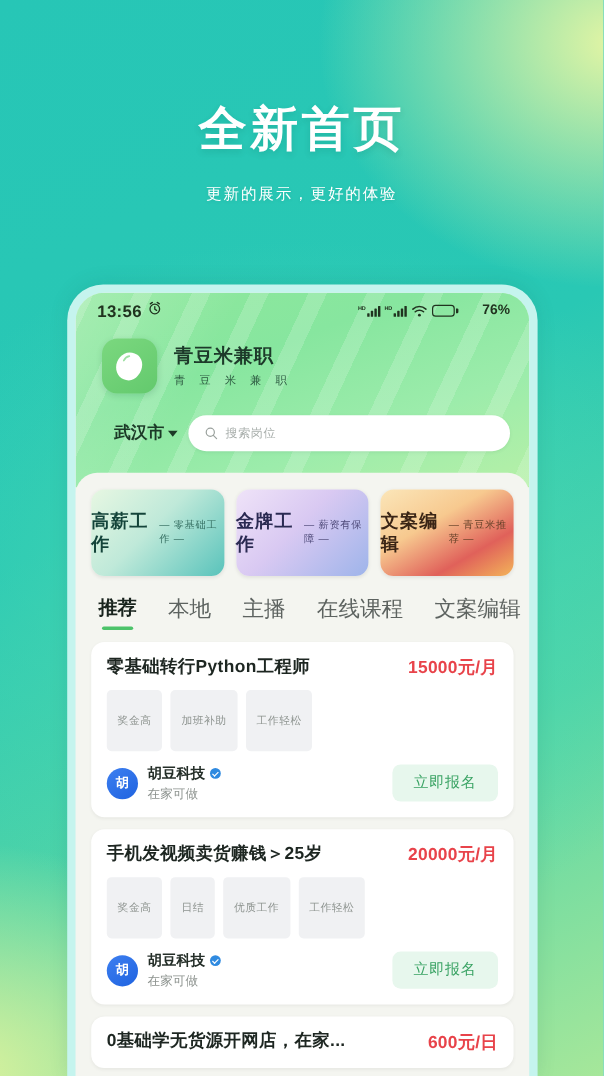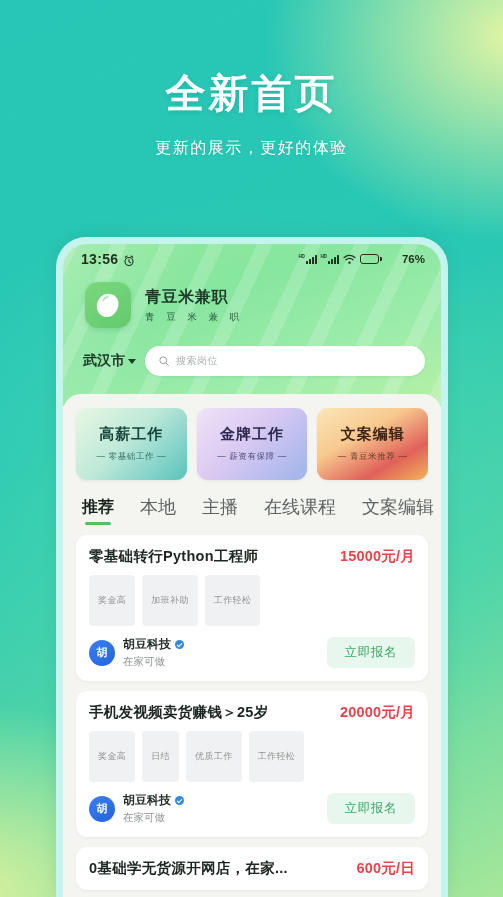--- a/index.html
+++ b/index.html
@@ -12,28 +12,28 @@
   
   #bg {
     position:absolute; inset:0;
     background:
       radial-gradient(ellipse 400px 330px at 102% 4%, #e4f5a4 0%, rgba(228,245,164,0) 62%),
       radial-gradient(ellipse 380px 300px at -6% 100%, #dcf29d 0%, rgba(220,242,157,0) 65%),
       radial-gradient(ellipse 520px 420px at 50% 55%, #45d6b2 0%, rgba(69,214,178,0) 70%),
       linear-gradient(155deg, #27c6b6 0%, #29c8b4 42%, #53d5a6 70%, #a6e79a 100%);
   }
   
-  #promo-text { position:absolute; top:70px; left:0; width:100%; text-align:center; }
+  #promo-text { position:absolute; top:85px; left:0; width:100%; text-align:center;font-family:Liberation Serif, serif; }
   #promo-title {
     font-size:40px; font-weight:bold; color:#ffffff;
     letter-spacing:3px; line-height:1.16;
     text-shadow:0 2px 5px rgba(0,90,70,.16);
   }
   #promo-sub {
-    margin-top:22px; font-size:16px; color:#ffffff;
+    margin-top:22px; font-size:13px; color:#ffffff;
     letter-spacing:1.5px; font-weight:400;
     text-shadow:0 1px 3px rgba(0,90,70,.13);
   }
   
   #phone {
     position:absolute; left:56px; top:237px;
     width:392px; height:662px;
     background:#c5f4ee;
     border-radius:30px 30px 0 0;
     padding:7px 7px 0 7px;
@@ -57,21 +57,21 @@
   #app-header::after {
     content:""; position:absolute; inset:0; pointer-events:none;
     background:repeating-linear-gradient(115deg, rgba(255,255,255,.17) 0 14px, rgba(255,255,255,0) 14px 44px);
   }
   
   #status-bar {
     height:26px; display:flex; align-items:center;
     justify-content:space-between;
     padding:4px 16px 0 18px; position:relative; z-index:2;
   }
-  #status-left { display:flex; align-items:flex-end; gap:5px; }
+  #status-left { display:flex; align-items:flex-start; gap:5px; }
   #clock { font-size:14px; font-weight:bold; color:#20331f; letter-spacing:.3px; }
   .alarm-ic { width:12px; height:12px; display:block; }
   #status-right { display:flex; align-items:center; gap:4px; }
   .sig { display:flex; align-items:flex-end; gap:1px; position:relative; padding-left:7px; }
   .sig .hd { position:absolute; left:-1px; top:-1px; font-size:4.6px; font-weight:bold; color:#20331f; letter-spacing:-.2px;}
   .sig i { display:block; width:2px; background:#20331f; border-radius:.5px; }
   .sig i:nth-child(2){height:3px;} .sig i:nth-child(3){height:5px;}
   .sig i:nth-child(4){height:7px;} .sig i:nth-child(5){height:9px;}
   #battery { display:flex; align-items:center; gap:1px; }
   #batt-body { width:19px; height:10px; border:1.4px solid #20331f; border-radius:3px; padding:1px; }
@@ -82,40 +82,40 @@
   #brand-row { display:flex; align-items:center; gap:14px; padding:12px 0 0 22px; position:relative; z-index:2; }
   #app-logo {
     width:46px; height:46px; border-radius:13px;
     background:linear-gradient(145deg,#7bd87f,#63c96d);
     display:flex; align-items:center; justify-content:center;
     box-shadow:0 2px 5px rgba(0,80,40,.14);
   }
   #brand-title { font-size:16px; font-weight:bold; color:#1d3a2a; letter-spacing:.6px; }
   #brand-sub { font-size:9.5px; color:#2e5c42; letter-spacing:4.5px; margin-top:3px; }
   
-  #search-row { display:flex; align-items:center; gap:9px; padding:18px 16px 0 20px; position:relative; z-index:2; }
+  #search-row { display:flex; align-items:center; gap:9px; padding:18px 16px 0 32px; position:relative; z-index:2; }
   #city { display:flex; align-items:center; gap:3px; font-size:14px; font-weight:bold; color:#1c3a27; white-space:nowrap; }
   .caret { width:0;height:0;border-left:4px solid transparent;border-right:4px solid transparent;border-top:5px solid #1c3a27; display:block; }
   #search-box {
     flex:1; height:30px; background:#ffffff; border-radius:15px;
     display:flex; align-items:center; gap:6px; padding:0 13px;
     box-shadow:0 1px 3px rgba(0,70,50,.08);
   }
   #search-ph { font-size:10px; color:#a8aeab; letter-spacing:.5px; }
   
   #sheet {
     position:absolute; left:0; right:0; top:150px; bottom:0;
     background:#f4f5f0; border-radius:18px 18px 0 0;
     padding:14px 13px 0 13px; overflow:hidden;
   }
   
   #cat-row { display:flex; gap:10px; }
   .cat {
     flex:1; height:72px; border-radius:11px;
-    display:flex; flex-direction:column; align-items:center; justify-content:center;
+    display:flex; flex-direction:row; align-items:center; justify-content:center;
     gap:7px; box-shadow:0 1px 3px rgba(0,0,0,.07);
   }
   .cat-t { font-size:15px; font-weight:bold; letter-spacing:1px; }
   .cat-s { font-size:8.5px; letter-spacing:.6px; opacity:.92; }
   .cat0 { background:linear-gradient(135deg,#e7f7e2 0%,#bfe9d9 45%,#59c3bb 100%); }
   .cat0 .cat-t { color:#14443a; } .cat0 .cat-s { color:#2c6558; }
   .cat1 { background:linear-gradient(135deg,#efe3f8 0%,#d9c9f2 45%,#9eb4ea 100%); }
   .cat1 .cat-t { color:#2a2a52; } .cat1 .cat-s { color:#454170; }
   .cat2 { background:linear-gradient(150deg,#fbe6b9 0%,#f7c98f 38%,#e0615a 72%,#f3b459 100%); }
   .cat2 .cat-t { color:#3a2516; } .cat2 .cat-s { color:#5a3a22; }

